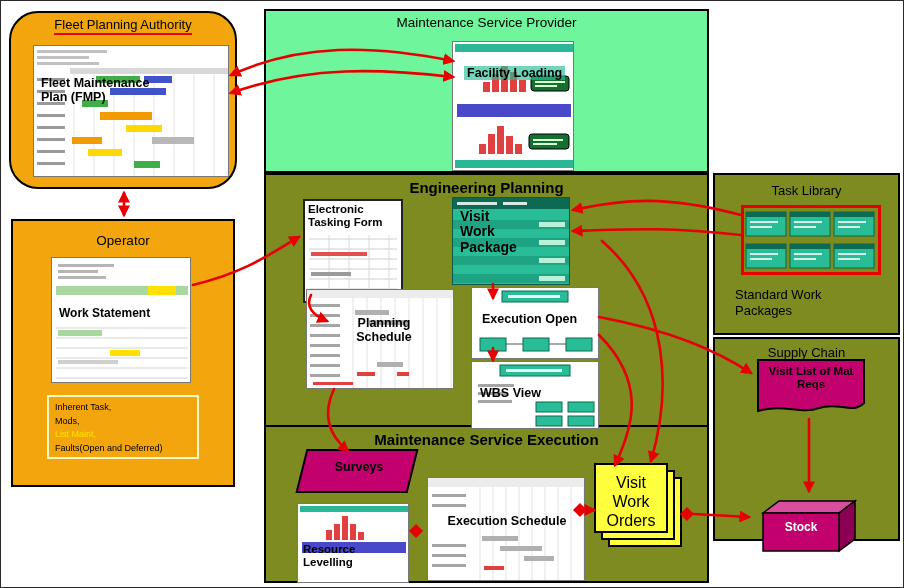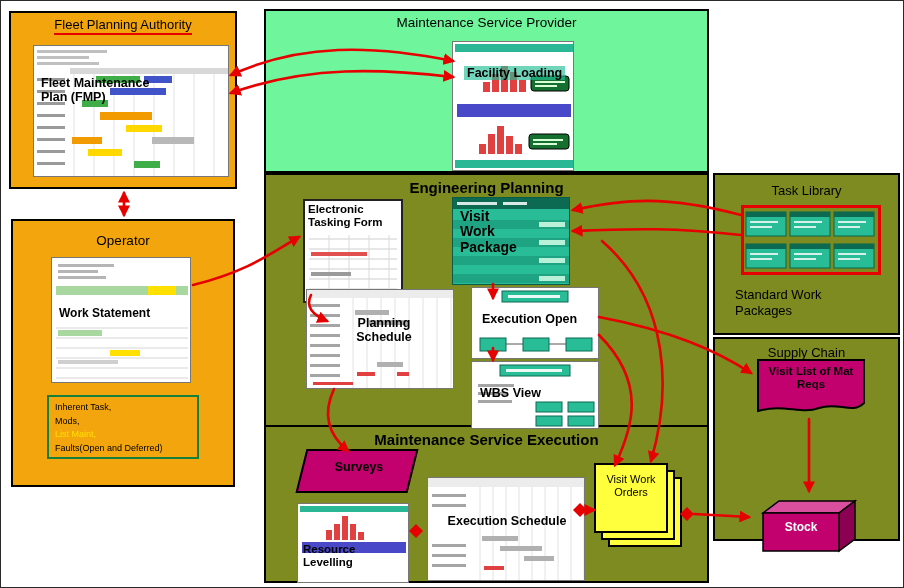--- a/index.html
+++ b/index.html
@@ -10,36 +10,36 @@
   }
   .region{position:absolute;border:2px solid #000;box-sizing:border-box;}
   .region-title{position:absolute;top:4px;left:0;right:0;text-align:center;font-size:13px;color:#000;z-index:4;}
   .big-title{font-size:15px;font-weight:600;}
   .underline-red{display:inline-block;border-bottom:2px solid #e60000;padding-bottom:1px;}
   .thumb{position:absolute;background:#fff;border:1px solid #777;box-sizing:border-box;overflow:hidden;z-index:2;}
   .thumb svg{display:block;}
   .lbl{position:absolute;font-weight:700;color:#000;line-height:1.1;z-index:6;}
 
   
-  #fpa{left:8px;top:10px;width:228px;height:178px;background:#F2A50C;}
+  #fpa{left:8px;top:10px;width:228px;height:178px;background:#F2A50C;border-radius:29px;}
   #operator{left:10px;top:218px;width:224px;height:268px;background:#F2A50C;}
   #msp{left:263px;top:8px;width:445px;height:164px;background:#6FF59B;}
   #ep{left:263px;top:172px;width:445px;height:254px;background:#7D8B20;}
   #mse{left:263px;top:424px;width:445px;height:158px;background:#7D8B20;}
   #tasklib{left:712px;top:172px;width:187px;height:162px;background:#7D8B20;}
   #supply{left:712px;top:336px;width:187px;height:204px;background:#7D8B20;}
 
   
   #fpa-gantt{left:22px;top:32px;width:196px;height:132px;}
   #fmp-label{left:30px;top:64px;width:112px;font-size:12.5px;}
 
   
   #ws-thumb{left:38px;top:36px;width:140px;height:126px;}
   #ws-label{left:46px;top:86px;width:120px;font-size:12px;}
-  #op-note{position:absolute;left:34px;top:174px;width:152px;height:64px;border:2px solid #15803d;
+  #op-note{position:absolute;left:34px;top:174px;width:152px;height:64px;border:2px solid #fef9c3;
            box-sizing:border-box;padding:4px 6px;font-size:9px;line-height:1.5;z-index:3;}
   #op-note .yellow-line{color:#ffe000;}
 
   
   #fl-thumb{left:186px;top:30px;width:122px;height:130px;}
   #fl-label{left:198px;top:56px;font-size:12.5px;text-align:right;}
   #fl-label span{background:rgba(35,190,150,.65);padding:0 3px;}
   #align-note{position:absolute;left:336px;top:44px;width:78px;font-size:11.5px;font-weight:700;line-height:1.15;z-index:4;}
 
   
@@ -57,21 +57,21 @@
   
   #surveys-shape{position:absolute;left:35px;top:22px;width:112px;height:44px;background:#C2006E;
                  border:2px solid #000;transform:skewX(-14deg);box-sizing:border-box;z-index:2;}
   #surveys-label{left:58px;top:34px;width:70px;font-size:12.5px;text-align:center;}
   #rl-thumb{left:31px;top:76px;width:112px;height:80px;}
   #rl-label{left:37px;top:116px;width:80px;font-size:11.5px;}
   #es-thumb{left:161px;top:50px;width:158px;height:104px;}
   #es-label{left:176px;top:88px;width:130px;font-size:12.5px;text-align:center;}
   #vwo-stack{position:absolute;left:328px;top:36px;width:92px;height:88px;z-index:2;}
   .sheet{position:absolute;width:74px;height:70px;background:#FFFF3D;border:2px solid #000;box-sizing:border-box;}
-  #vwo-label{left:340px;top:46px;width:50px;font-size:11px;font-weight:400;text-align:center;line-height:1.2;}
+  #vwo-label{left:340px;top:46px;width:50px;font-size:16px;font-weight:400;text-align:center;line-height:1.2;}
 
   
   #tl-redbox{position:absolute;left:26px;top:30px;width:140px;height:70px;border:3px solid #e60000;box-sizing:border-box;z-index:2;}
   #swp-label{left:20px;top:112px;width:110px;font-size:13px;font-weight:400;line-height:1.2;}
 
   
   #vl-shape{position:absolute;left:40px;top:18px;width:112px;height:66px;z-index:2;}
   #vl-label{left:46px;top:26px;width:100px;font-size:11.5px;text-align:center;}
   #stock-shape{position:absolute;left:40px;top:158px;width:104px;height:56px;z-index:2;}
   #stock-label{left:48px;top:182px;width:76px;font-size:12px;text-align:center;color:#ffffff;}

